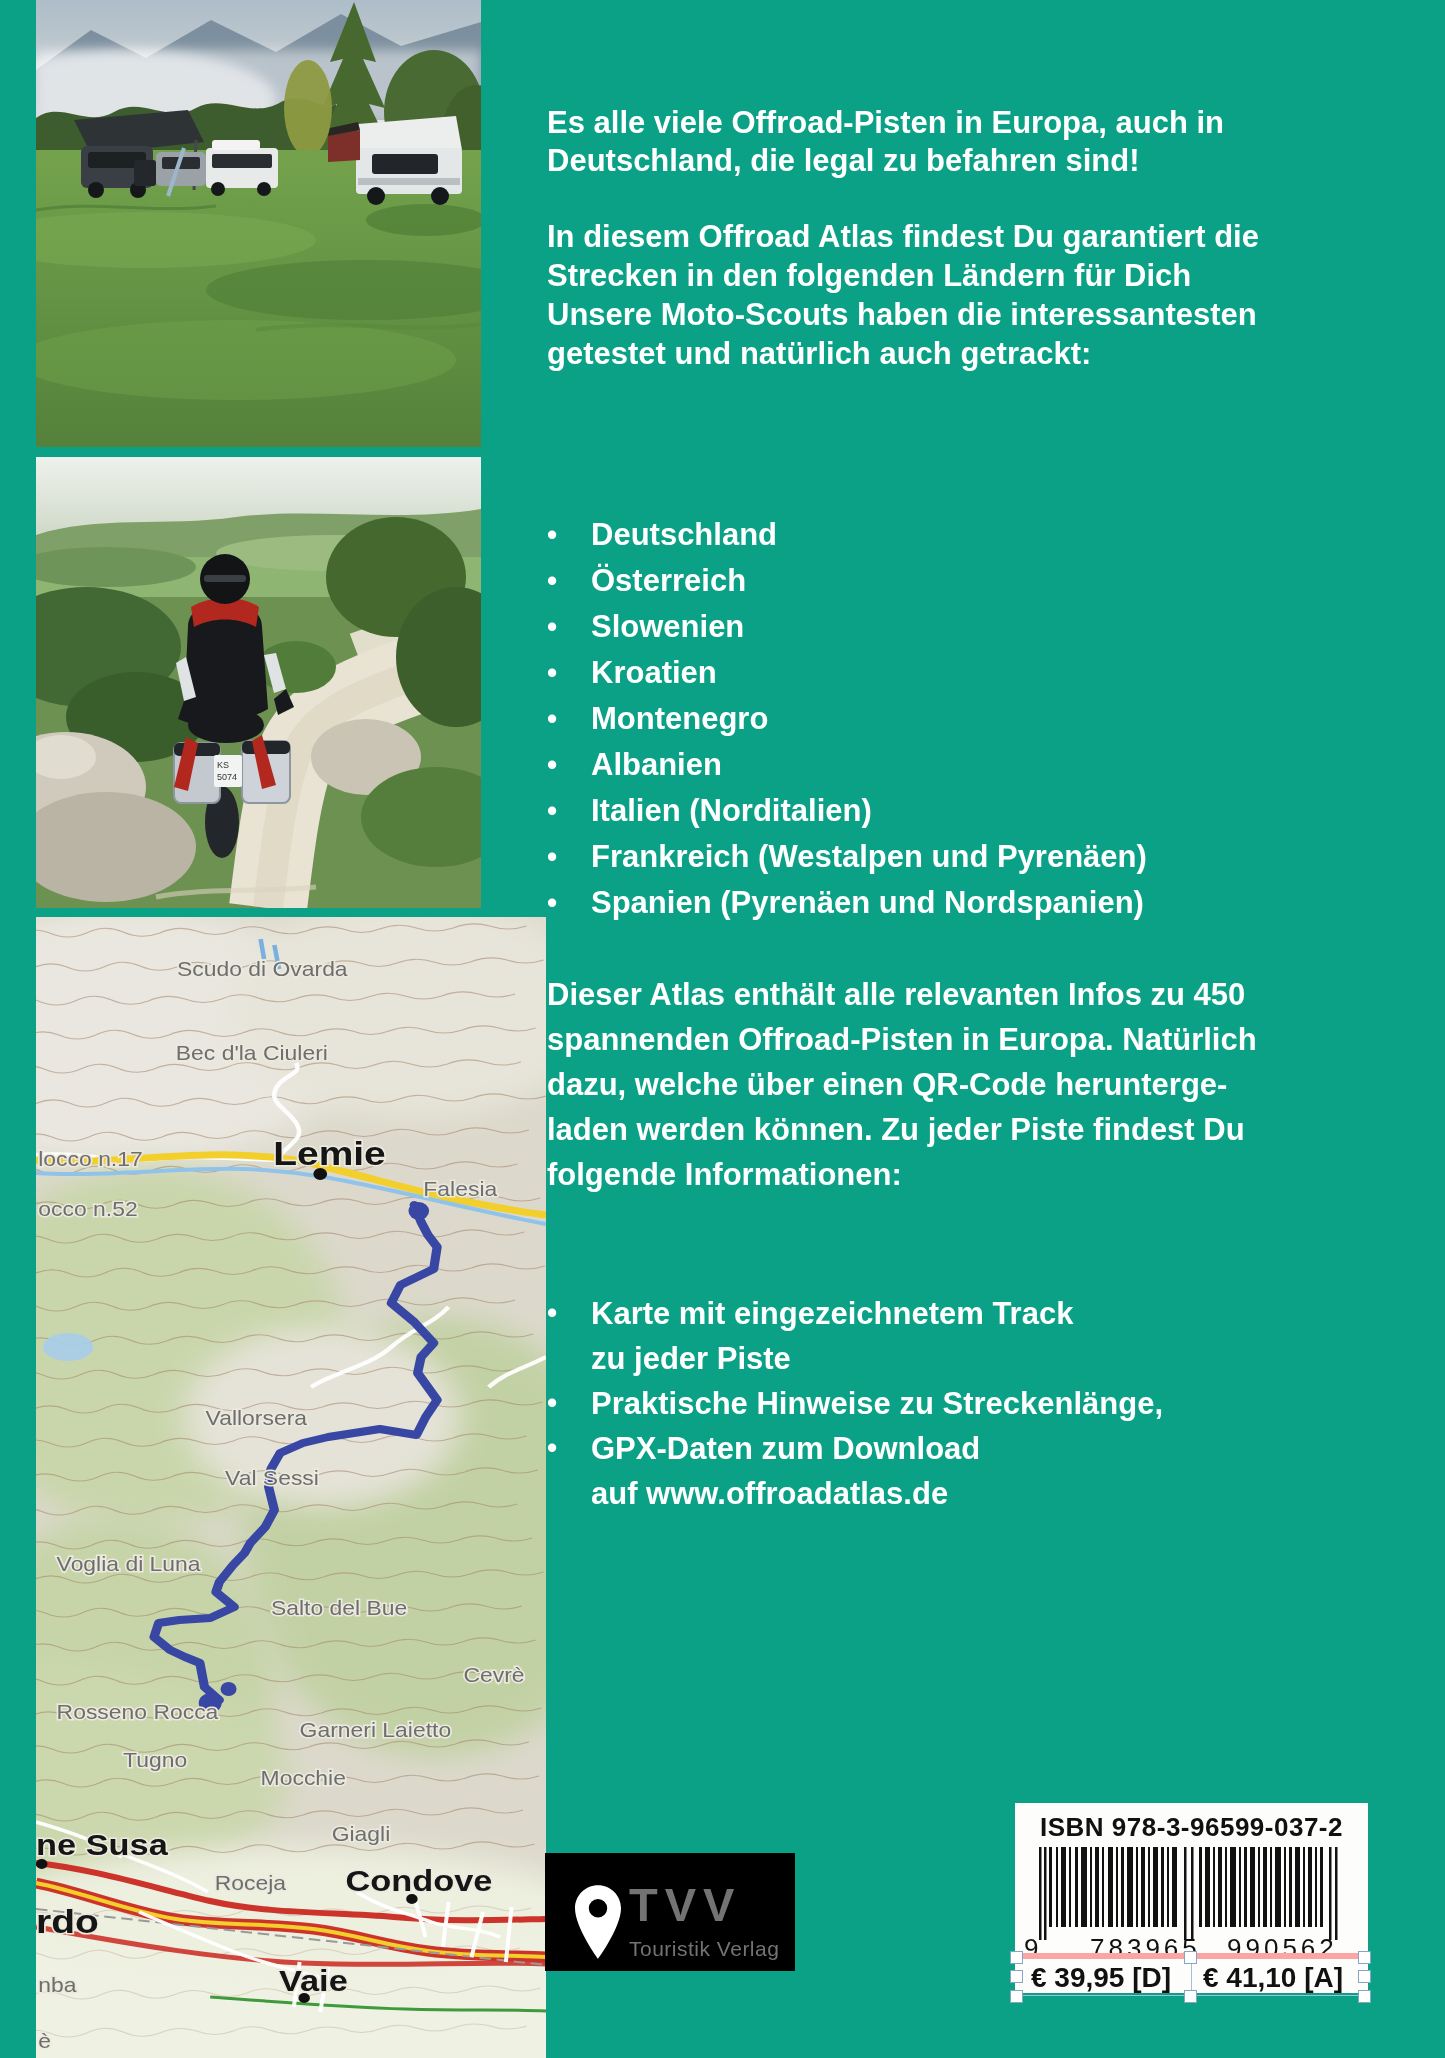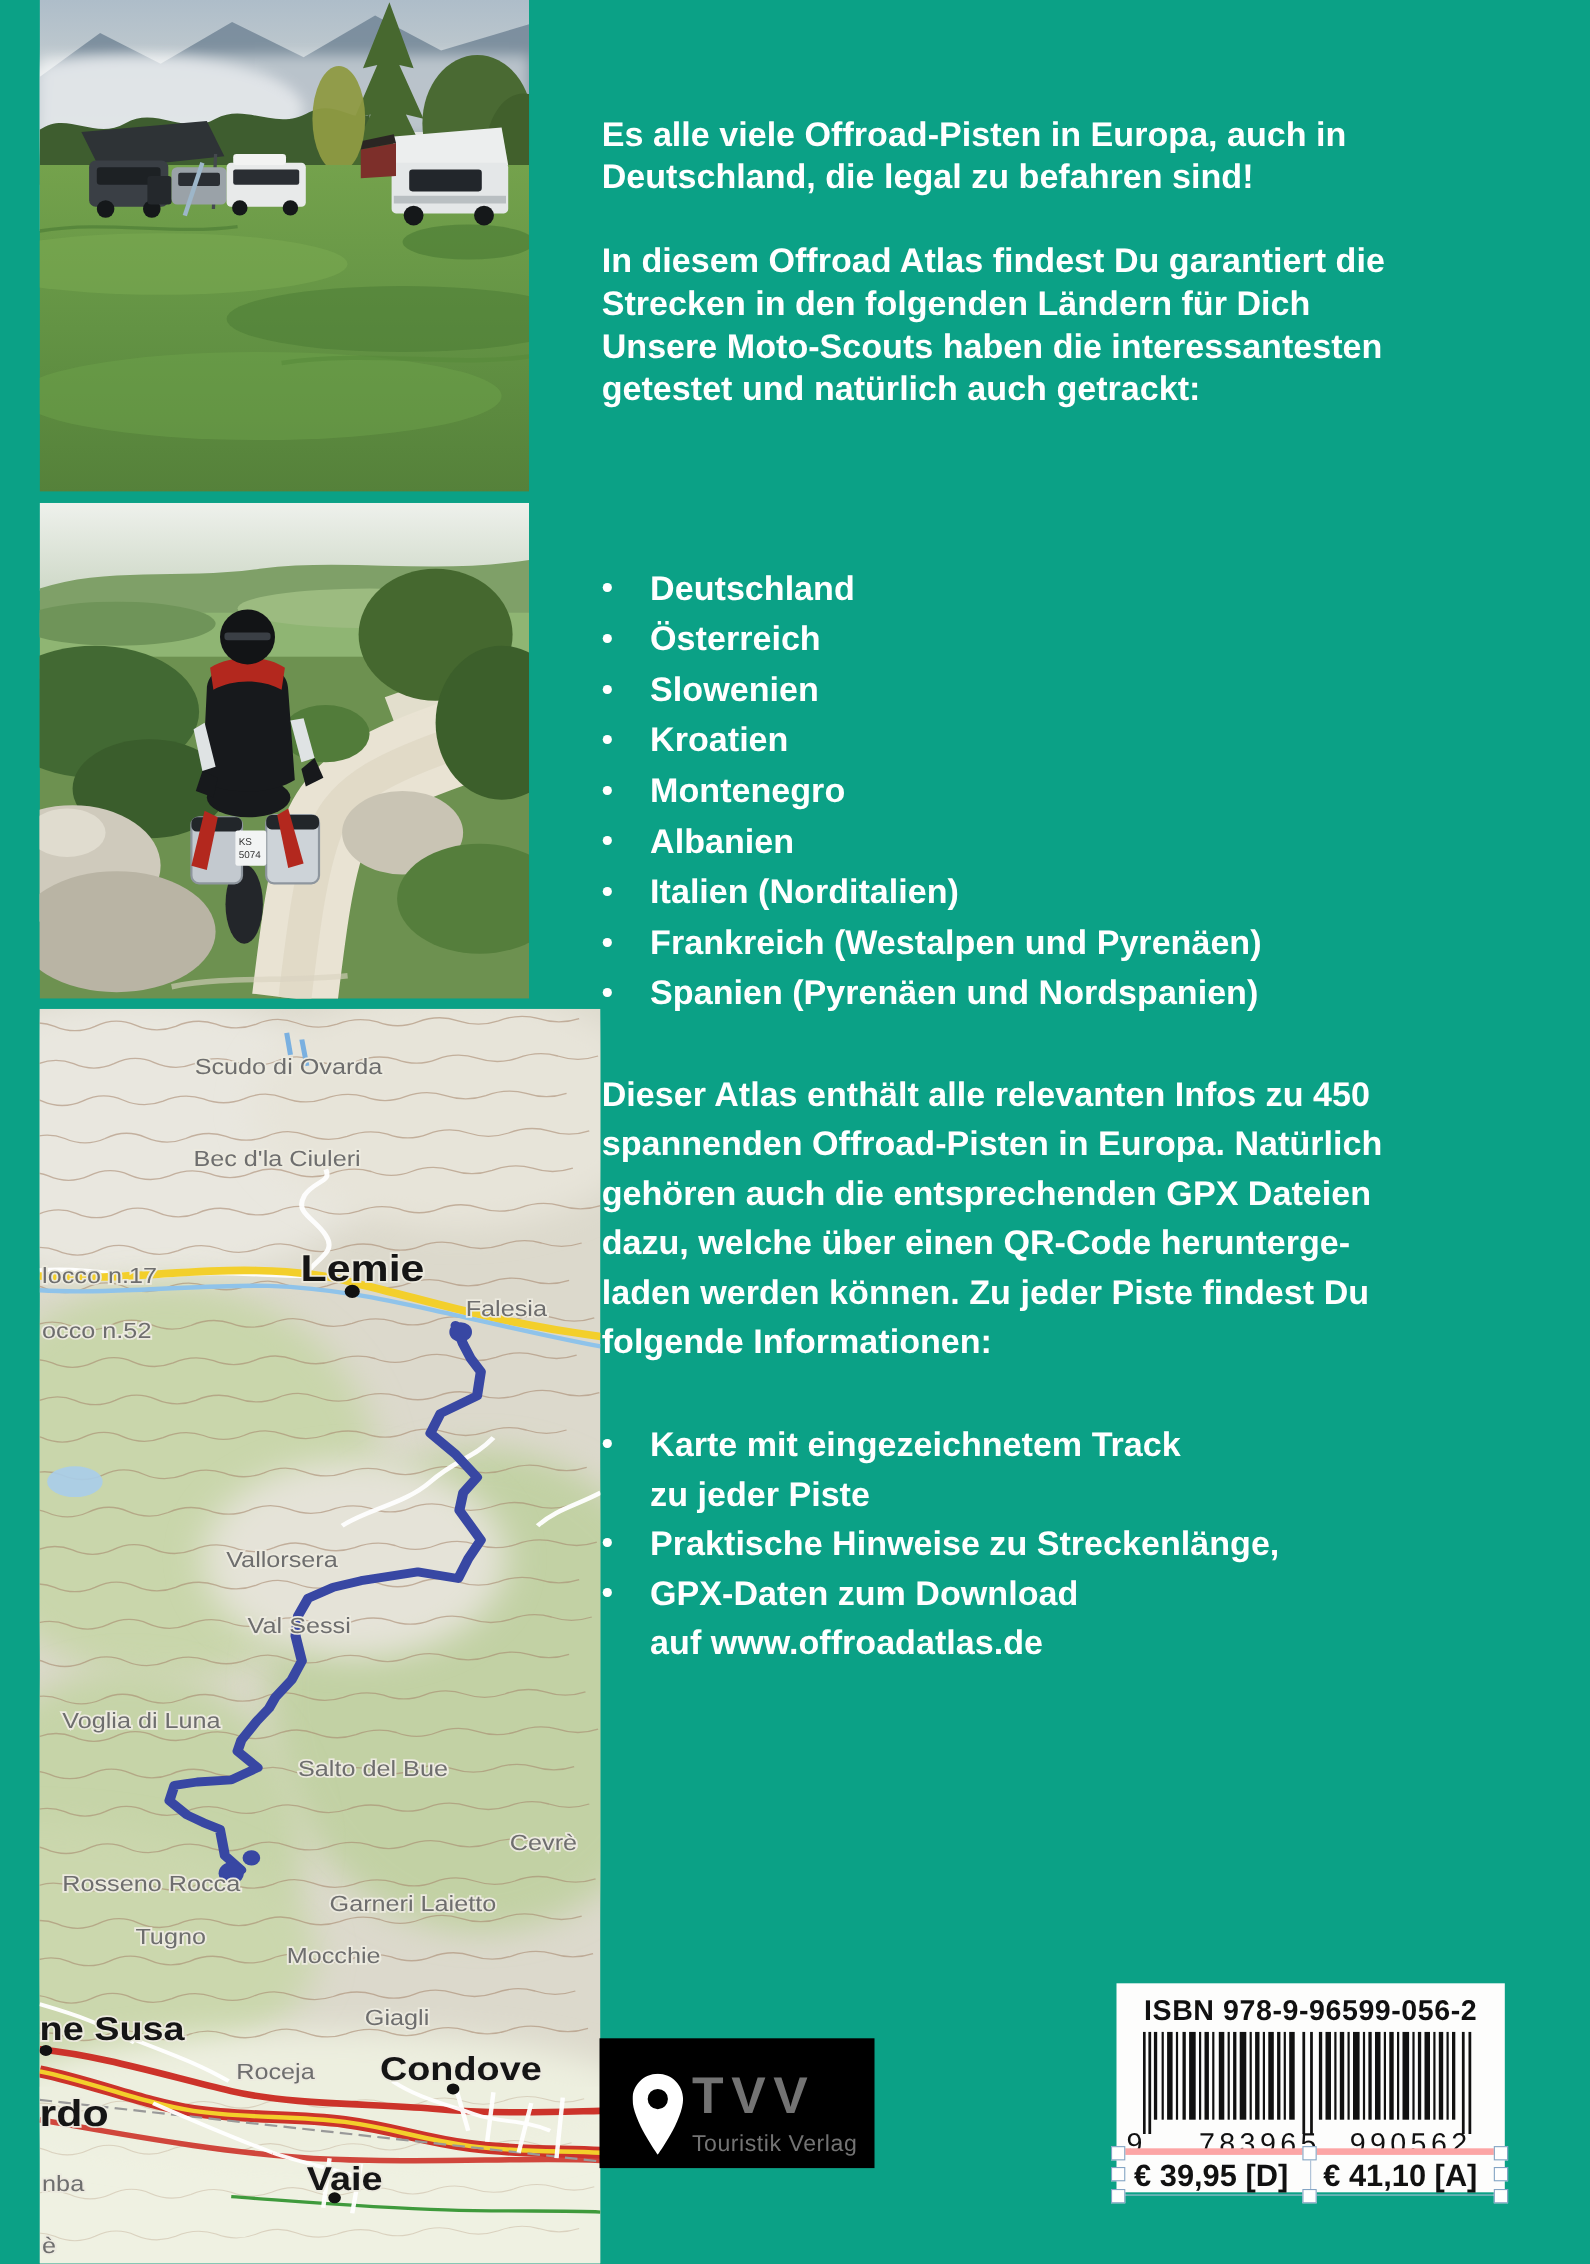--- a/index.html
+++ b/index.html
@@ -372,21 +372,20 @@
     </div>
   <div class="bl">
       <span class="dot">•</span>
       <span>Spanien (Pyrenäen und Nordspanien)</span>
     </div>
 </div>
 
 <div class="txtblock" id="blurb-para3">
   <div class="ln">Dieser Atlas enthält alle relevanten Infos zu 450</div>
   <div class="ln">spannenden Offroad-Pisten in Europa. Natürlich</div>
-  <div class="ln">gehören auch die entsprechenden GPX Dateien</div>
   <div class="ln">dazu, welche über einen QR-Code herunterge-</div>
   <div class="ln">laden werden können. Zu jeder Piste findest Du</div>
   <div class="ln">folgende Informationen:</div>
 </div>
 
 <div class="txtblock" id="feature-list">
   <div class="fl">
       <span class="dot">•</span>
       <span>Karte mit eingezeichnetem Track</span>
     </div>
@@ -411,21 +410,21 @@
 <div id="publisher-logo">
   <svg class="pin" width="46" height="74" viewBox="0 0 60 96">
     <path fill-rule="evenodd" fill="#ffffff" d="M30,0 C13.4,0 0,13.4 0,30 C0,55 30,96 30,96 C30,96 60,55 60,30 C60,13.4 46.6,0 30,0 Z
          M30,18 a12,12 0 1,1 0,24 a12,12 0 1,1 0,-24 Z"></path>
   </svg>
   <div class="pname">TVV</div>
   <div class="psub">Touristik Verlag</div>
 </div>
 
 <div id="isbn-panel">
-  <div id="isbn-label">ISBN 978-9-96599-056-2</div>
+  <div id="isbn-label">ISBN 978-3-96599-037-2</div>
   <svg id="barcode" width="307" height="95" viewBox="0 0 307 95">
     <g>
       <rect x="10" y="0" width="3" height="80"></rect>
         <rect x="17" y="0" width="2" height="80"></rect>
       <rect x="22" y="0" width="5" height="80"></rect>
         <rect x="30" y="0" width="2" height="80"></rect>
       <rect x="36" y="0" width="3" height="80"></rect>
         <rect x="42" y="0" width="6" height="80"></rect>
       <rect x="51" y="0" width="2" height="80"></rect>
         <rect x="56" y="0" width="4" height="80"></rect>

